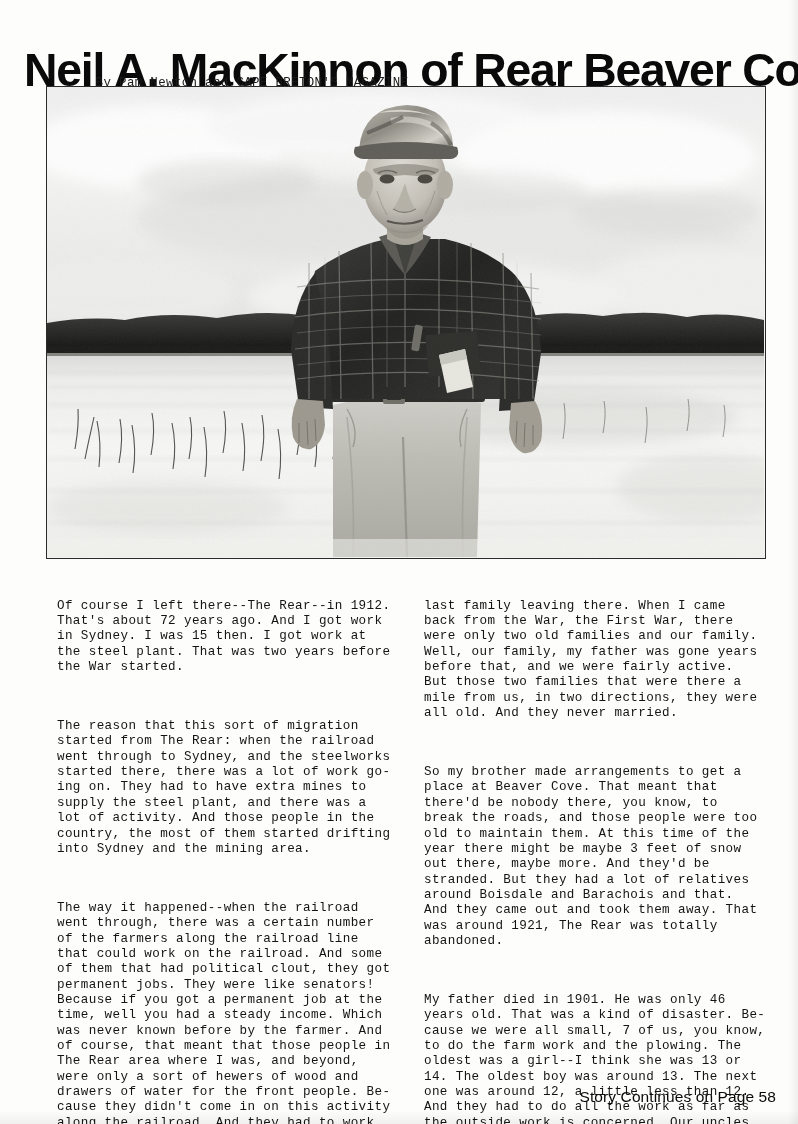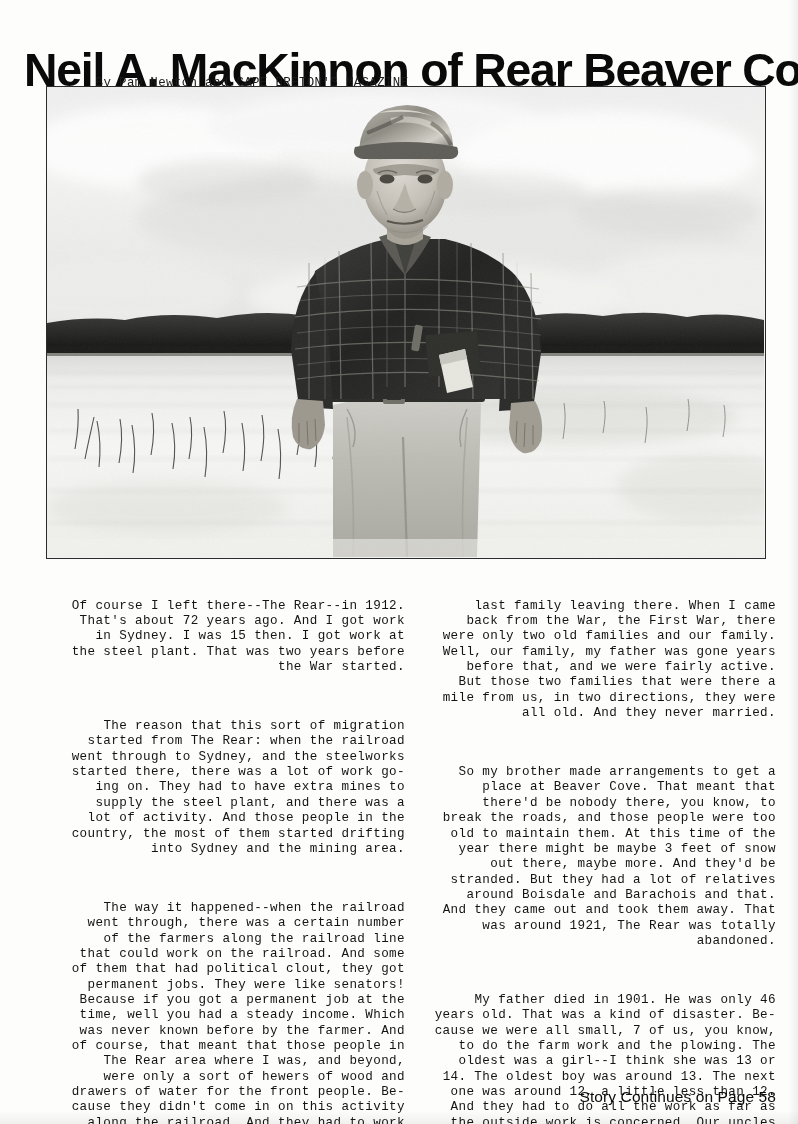--- a/index.html
+++ b/index.html
@@ -84,21 +84,20 @@
     line-height: 15.35px;
     letter-spacing: 0.38px;
     color: #141414;
     white-space: pre-wrap;
     word-spacing: 0px;
   }
   .col-1 { left: 57px; }
   .col-2 { left: 424px; width: 352px; }
   .col p {
     margin: 0 0 13px 0;
-    text-align: right;
   }
   .continues {
     position: absolute;
     left: 424px;
     top: 1088px;
     width: 352px;
     text-align: right;
     padding-right: 4px;
     font-family: "Liberation Sans", sans-serif;
     font-weight: normal;

